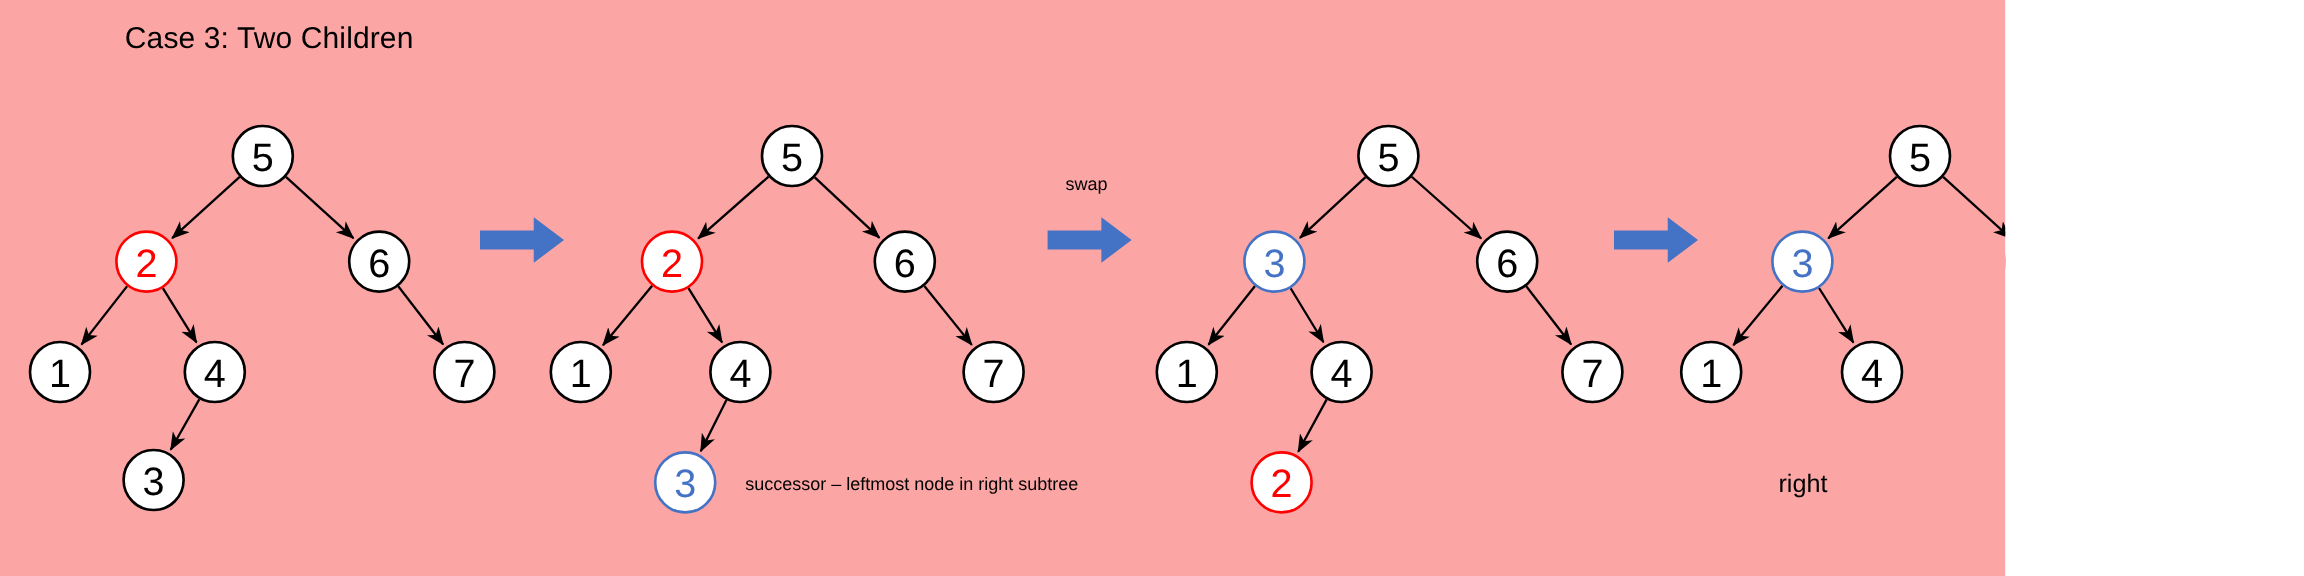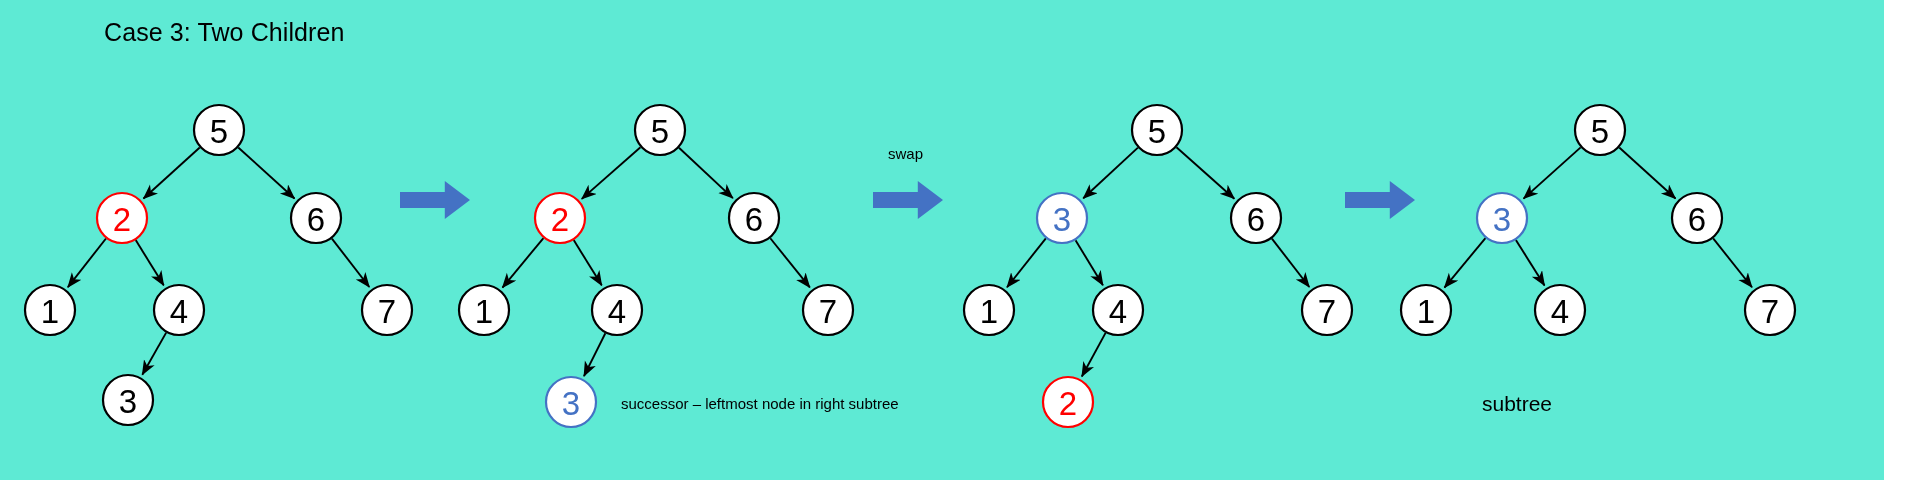--- a/index.html
+++ b/index.html
@@ -5,23 +5,23 @@
   html, body {
     margin: 0;
     padding: 0;
     background: #ffffff;
   }
   body {
     font-family: "Liberation Sans", sans-serif;
   }
   #canvas {
     position: relative;
-    width: 1884px;
+    width: 1671px;
     height: 480px;
-    background: #5eead4;
+    background: #fca5a5;
     overflow: hidden;
   }
   #title {
     position: absolute;
     left: 104px;
     top: 18px;
     font-size: 25px;
     color: #000000;
     font-family: "Liberation Sans", sans-serif;
     white-space: nowrap;
@@ -229,15 +229,15 @@
         <polygon points="400,192.02 444.8,192.02 444.8,181 470,200 444.8,219 444.8,207.98 400,207.98" fill="#4472C4"></polygon>
         <polygon points="873,192.02 917.8,192.02 917.8,181 943,200 917.8,219 917.8,207.98 873,207.98" fill="#4472C4"></polygon>
         <polygon points="1345,192.02 1389.8,192.02 1389.8,181 1415,200 1389.8,219 1389.8,207.98 1345,207.98" fill="#4472C4"></polygon>
       </g>
   </svg>
 
   <div class="caption-text" id="cap-successor" style="left:609px; top:395px;margin-left:12px;">successor – leftmost node in right subtree</div>
 
   <div class="step-label" id="lbl-swap" style="left:888px; top:145px;">swap</div>
 
-  <div class="delete-label" id="lbl-delete" style="left:1482px; top:392px;">subtree</div>
+  <div class="delete-label" id="lbl-delete" style="left:1482px; top:392px;">right</div>
 
 </div>
 
 </body></html>

